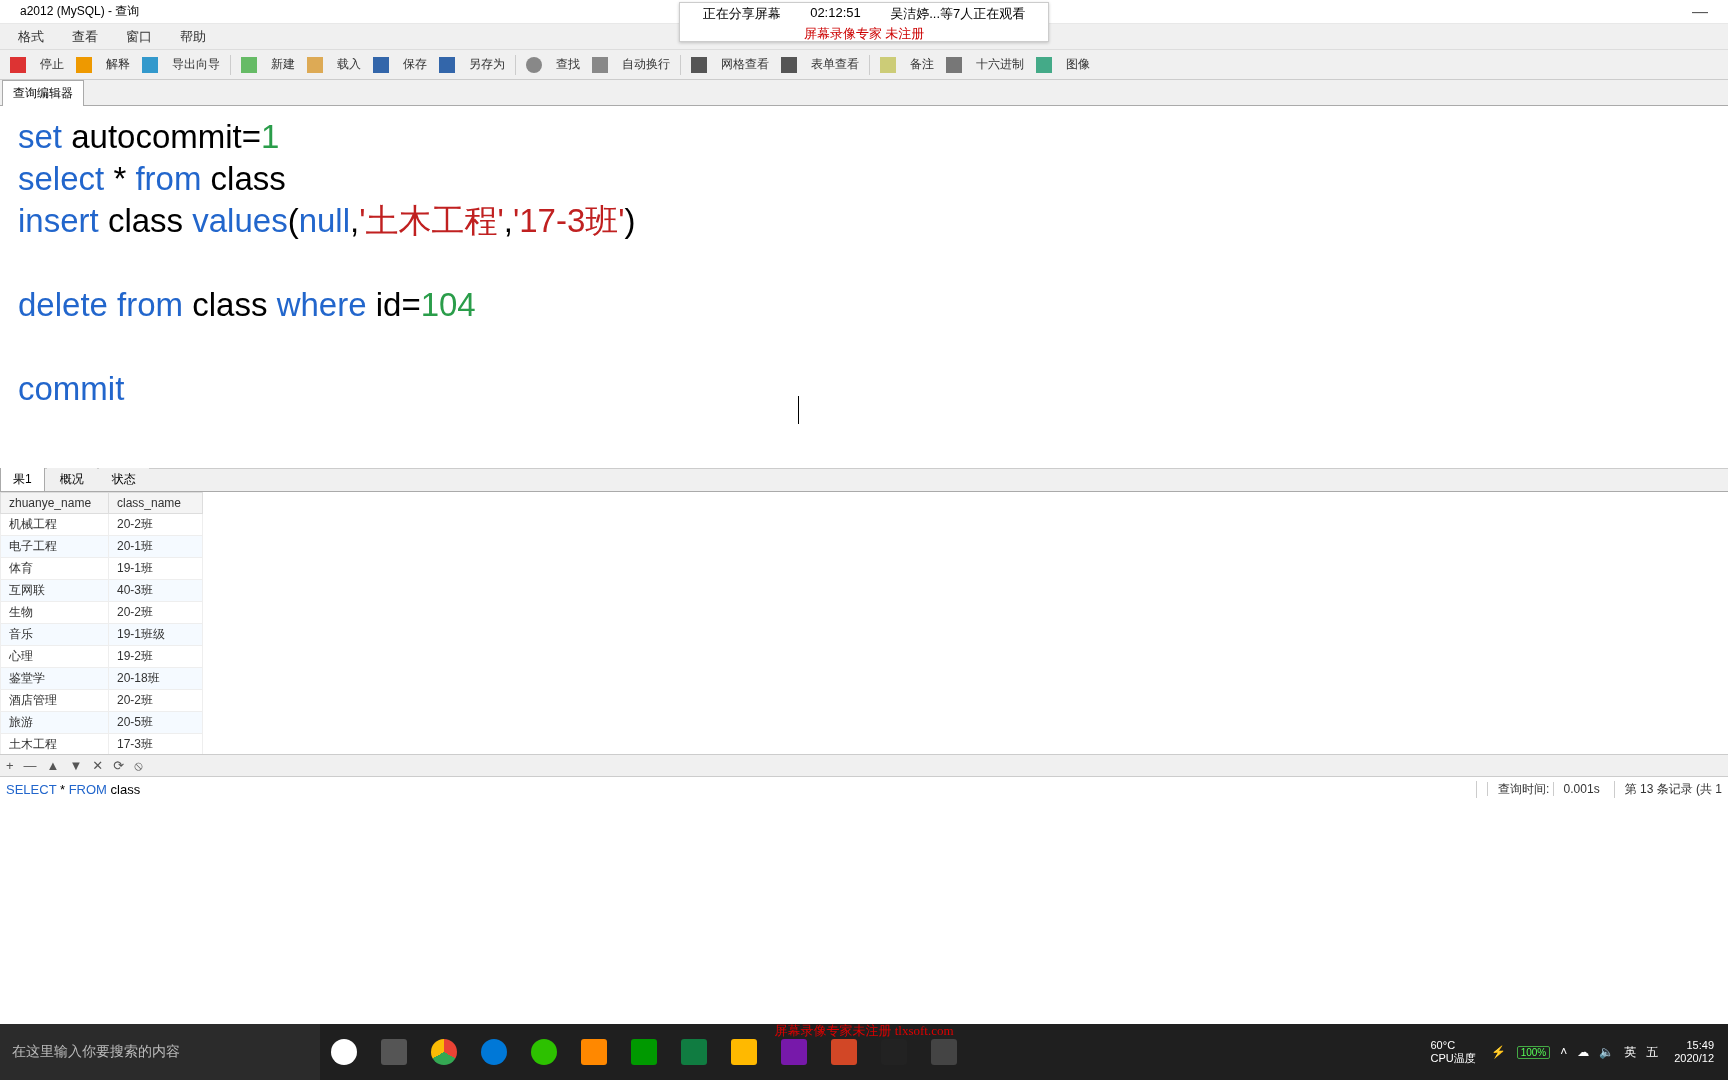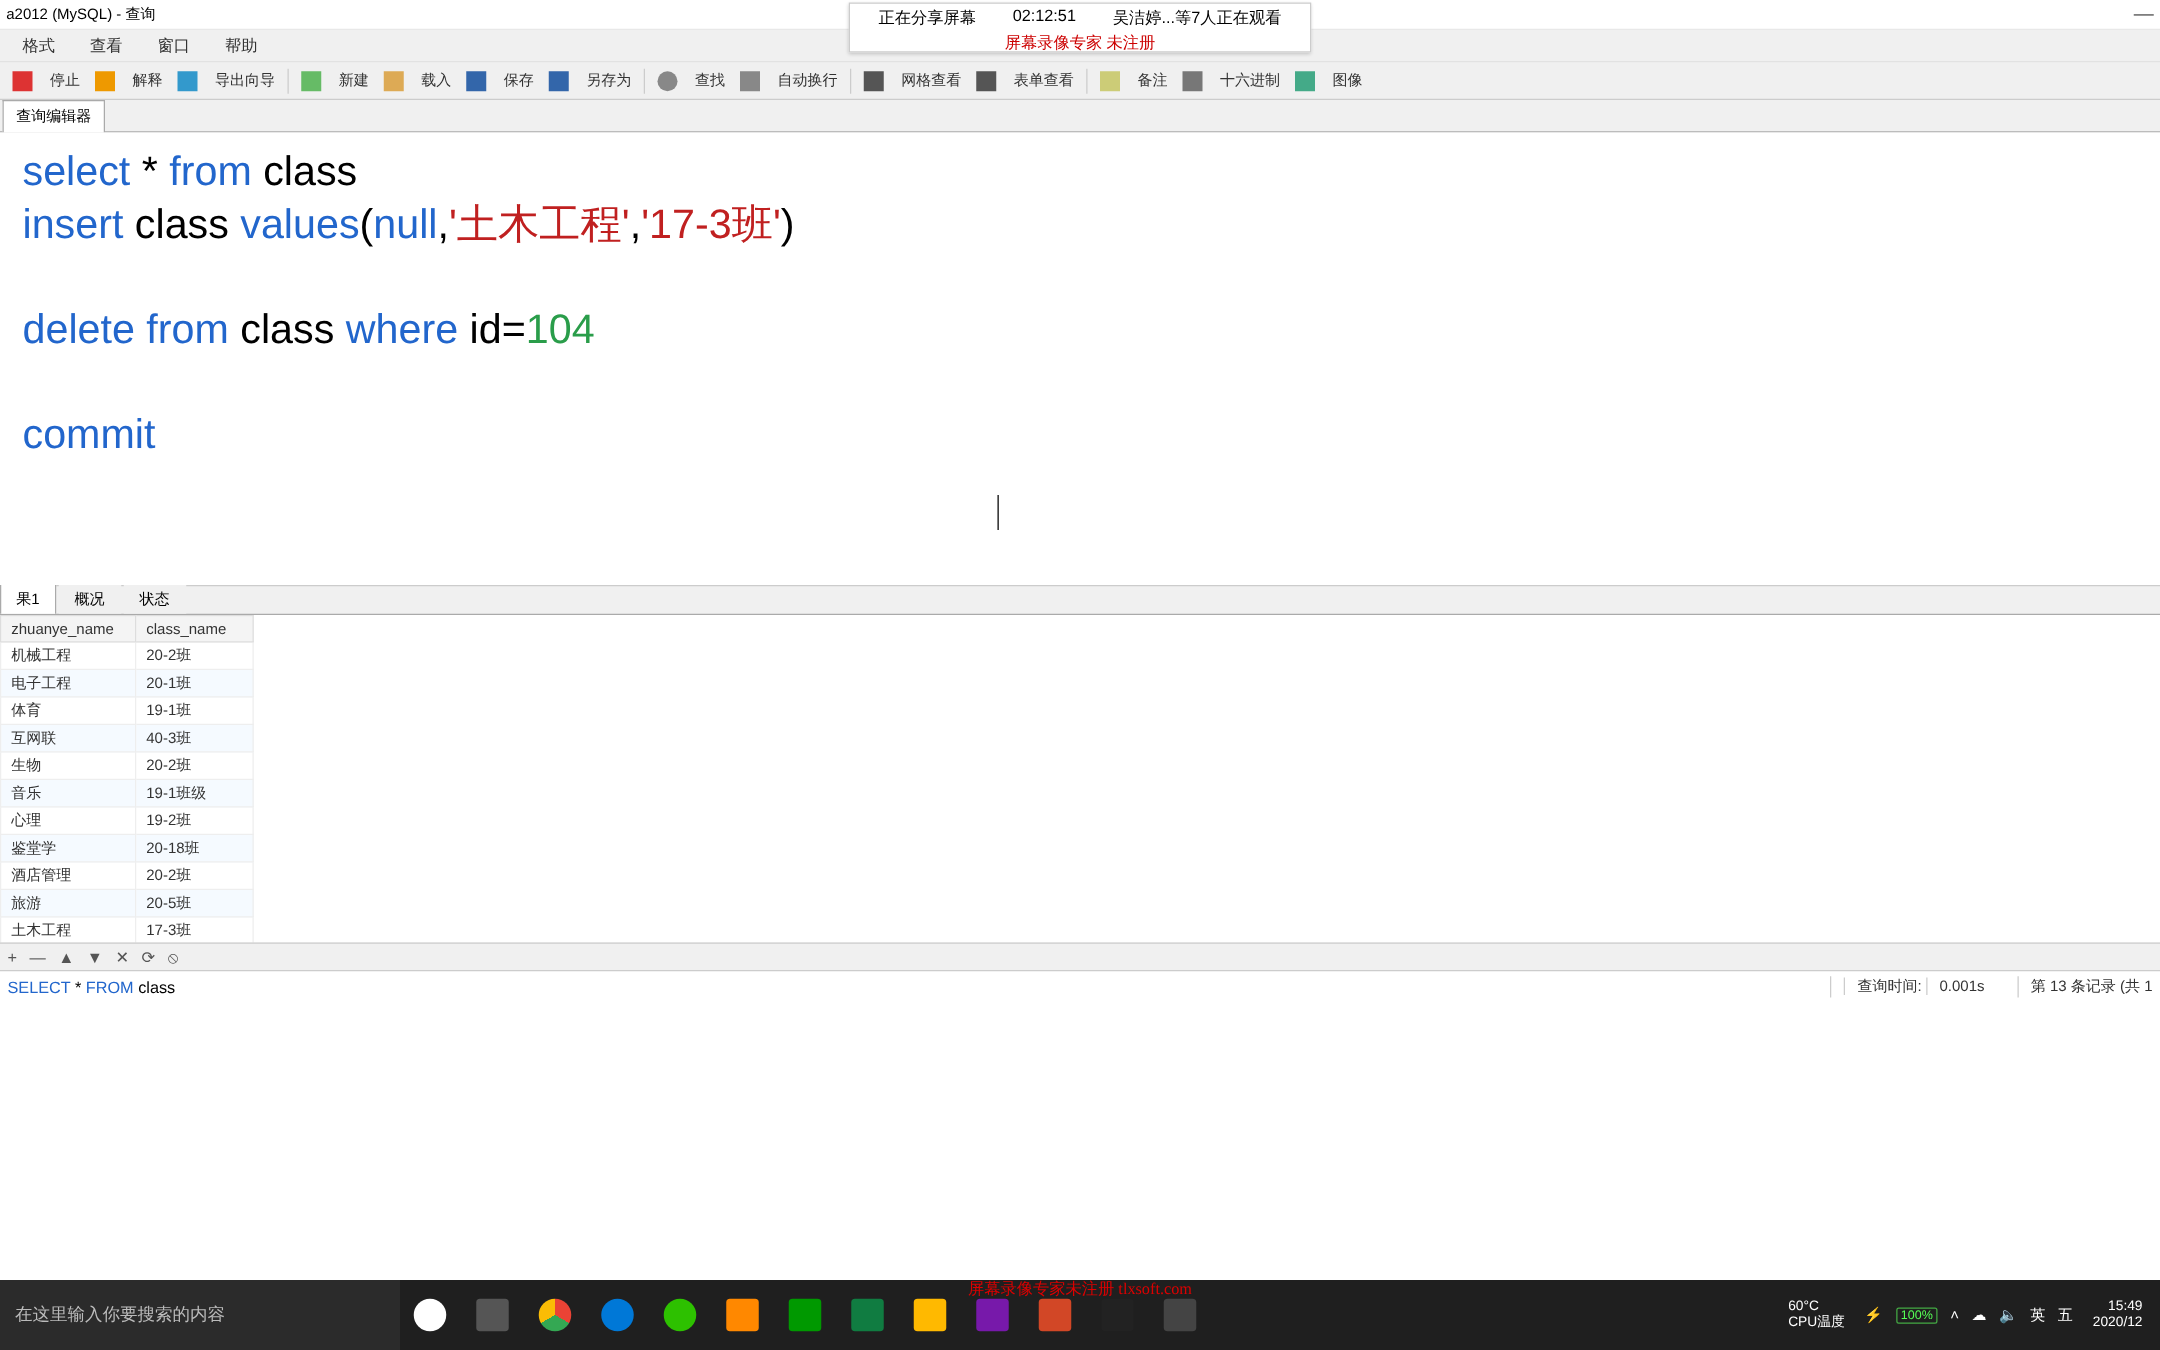--- a/index.html
+++ b/index.html
@@ -1,17 +1,17 @@
 <!DOCTYPE html>
 <html><head>
 <meta charset="utf-8">
 <style>
 *{margin:0;padding:0;box-sizing:border-box;font-family:"Microsoft YaHei",Arial,sans-serif}
 body{width:1728px;height:1080px;overflow:hidden;background:#fff;position:relative;font-size:12px}
-.titlebar{height:24px;background:#fff;display:flex;align-items:center;padding:0 5px;border-bottom:1px solid #e8e8e8}
+.titlebar{height:24px;background:#fff;display:flex;align-items:center;padding:0 20px;border-bottom:1px solid #e8e8e8}
 .titlebar .title{font-size:12px;color:#000}
 .titlebar .winbtns{margin-left:auto;display:flex;gap:20px;font-size:16px;color:#555}
 .sharebar{position:absolute;top:2px;left:50%;transform:translateX(-50%);width:370px;height:40px;background:#fff;border:1px solid #ccc;box-shadow:0 1px 3px rgba(0,0,0,.2);z-index:10;display:flex;flex-direction:column;font-size:13px;text-align:center}
 .sharebar .row1{display:flex;justify-content:space-around;padding:2px 8px}
 .sharebar .row2{color:#c00;font-family:SimSun}
 .menubar{height:26px;background:#f0f0f0;display:flex;align-items:center;padding:0 4px;border-bottom:1px solid #ddd}
 .menubar span{padding:0 14px;font-size:13px;color:#333}
 .toolbar{height:30px;background:#f0f0f0;display:flex;align-items:center;padding:0 4px;border-bottom:1px solid #ccc}
 .tbtn{display:flex;align-items:center;gap:14px;padding:2px 6px;font-size:12px;color:#333;cursor:pointer}
 .tsep{width:1px;height:20px;background:#ccc;margin:0 4px}
@@ -29,21 +29,21 @@
 .grid{height:262px;overflow:auto;background:#fff}
 .grid table{border-collapse:collapse;font-size:12px}
 .grid th{background:#f4f4f4;border:1px solid #ddd;padding:3px 8px;text-align:left;font-weight:normal;color:#333}
 .grid td{border:1px solid #eee;padding:2px 8px;color:#333}
 .grid tr:nth-child(even) td{background:#f5faff}
 .grid .col1{width:108px}
 .grid .col2{width:94px}
 .grid-controls{height:22px;background:#f0f0f0;border-top:1px solid #ccc;display:flex;align-items:center;padding:0 6px;gap:10px;font-size:13px;color:#555}
 .sql-preview{height:26px;background:#fff;border-top:1px solid #ccc;display:flex;align-items:center;padding:0 6px;font-size:13px}
 .sql-preview .kw2{color:#2266cc}
-.sql-preview .right{margin-left:auto;display:flex;gap:26px;font-size:12px;color:#333}
+.sql-preview .right{margin-left:auto;display:flex;gap:14px;font-size:12px;color:#333}
 .sql-preview .right span{border-left:1px solid #ccc;padding-left:10px}
 .taskbar{position:absolute;bottom:0;left:0;right:0;height:56px;background:#1f1f1f;display:flex;align-items:center;color:#fff;font-size:12px}
 .taskbar .search{flex:0 0 320px;height:100%;background:#2b2b2b;display:flex;align-items:center;padding:0 12px;color:#bbb;font-size:14px}
 .taskbar .tray{margin-left:auto;display:flex;align-items:center;gap:10px;padding:0 8px}
 .taskbar .apps{display:flex;align-items:center;gap:2px;height:100%}
 .taskbar .app{width:48px;height:100%;display:flex;align-items:center;justify-content:center}
 .taskbar .appicon{width:26px;height:26px;border-radius:3px}
 .temp{text-align:left;font-size:11px;line-height:13px;padding:0 6px}
 .clock{text-align:right;font-size:11px;line-height:13px;padding:0 6px}
 .wm{position:absolute;left:50%;bottom:40px;transform:translateX(-50%);color:#d00;font-size:13px;font-family:SimSun;z-index:5}
@@ -136,20 +136,21 @@
       <span class="ticon" style="background:#4a8"></span>
       <span>图像</span>
     </div>
 </div>
 
 <div class="tab-strip">
   <div class="tab">查询编辑器</div>
 </div>
 
 <div class="editor">
+<div><span class="kw">set</span> <span>autocommit</span><span>=</span><span class="num">1</span></div>
 <div><span class="kw">select</span> <span>*</span> <span class="kw">from</span> <span>class</span></div>
 <div><span class="kw">insert</span> <span>class</span> <span class="kw">values</span><span>(</span><span class="kw">null</span><span>,</span><span class="str">'土木工程'</span><span>,</span><span class="str">'17-3班'</span><span>)</span></div>
 <div>&nbsp;</div>
 <div><span class="kw">delete</span> <span class="kw">from</span> <span>class</span> <span class="kw">where</span> <span>id</span><span>=</span><span class="num">104</span></div>
 <div>&nbsp;</div>
 <div><span class="kw">commit</span></div>
 <div class="cursor"></div>
 </div>
 
 <div class="result-tabs">

